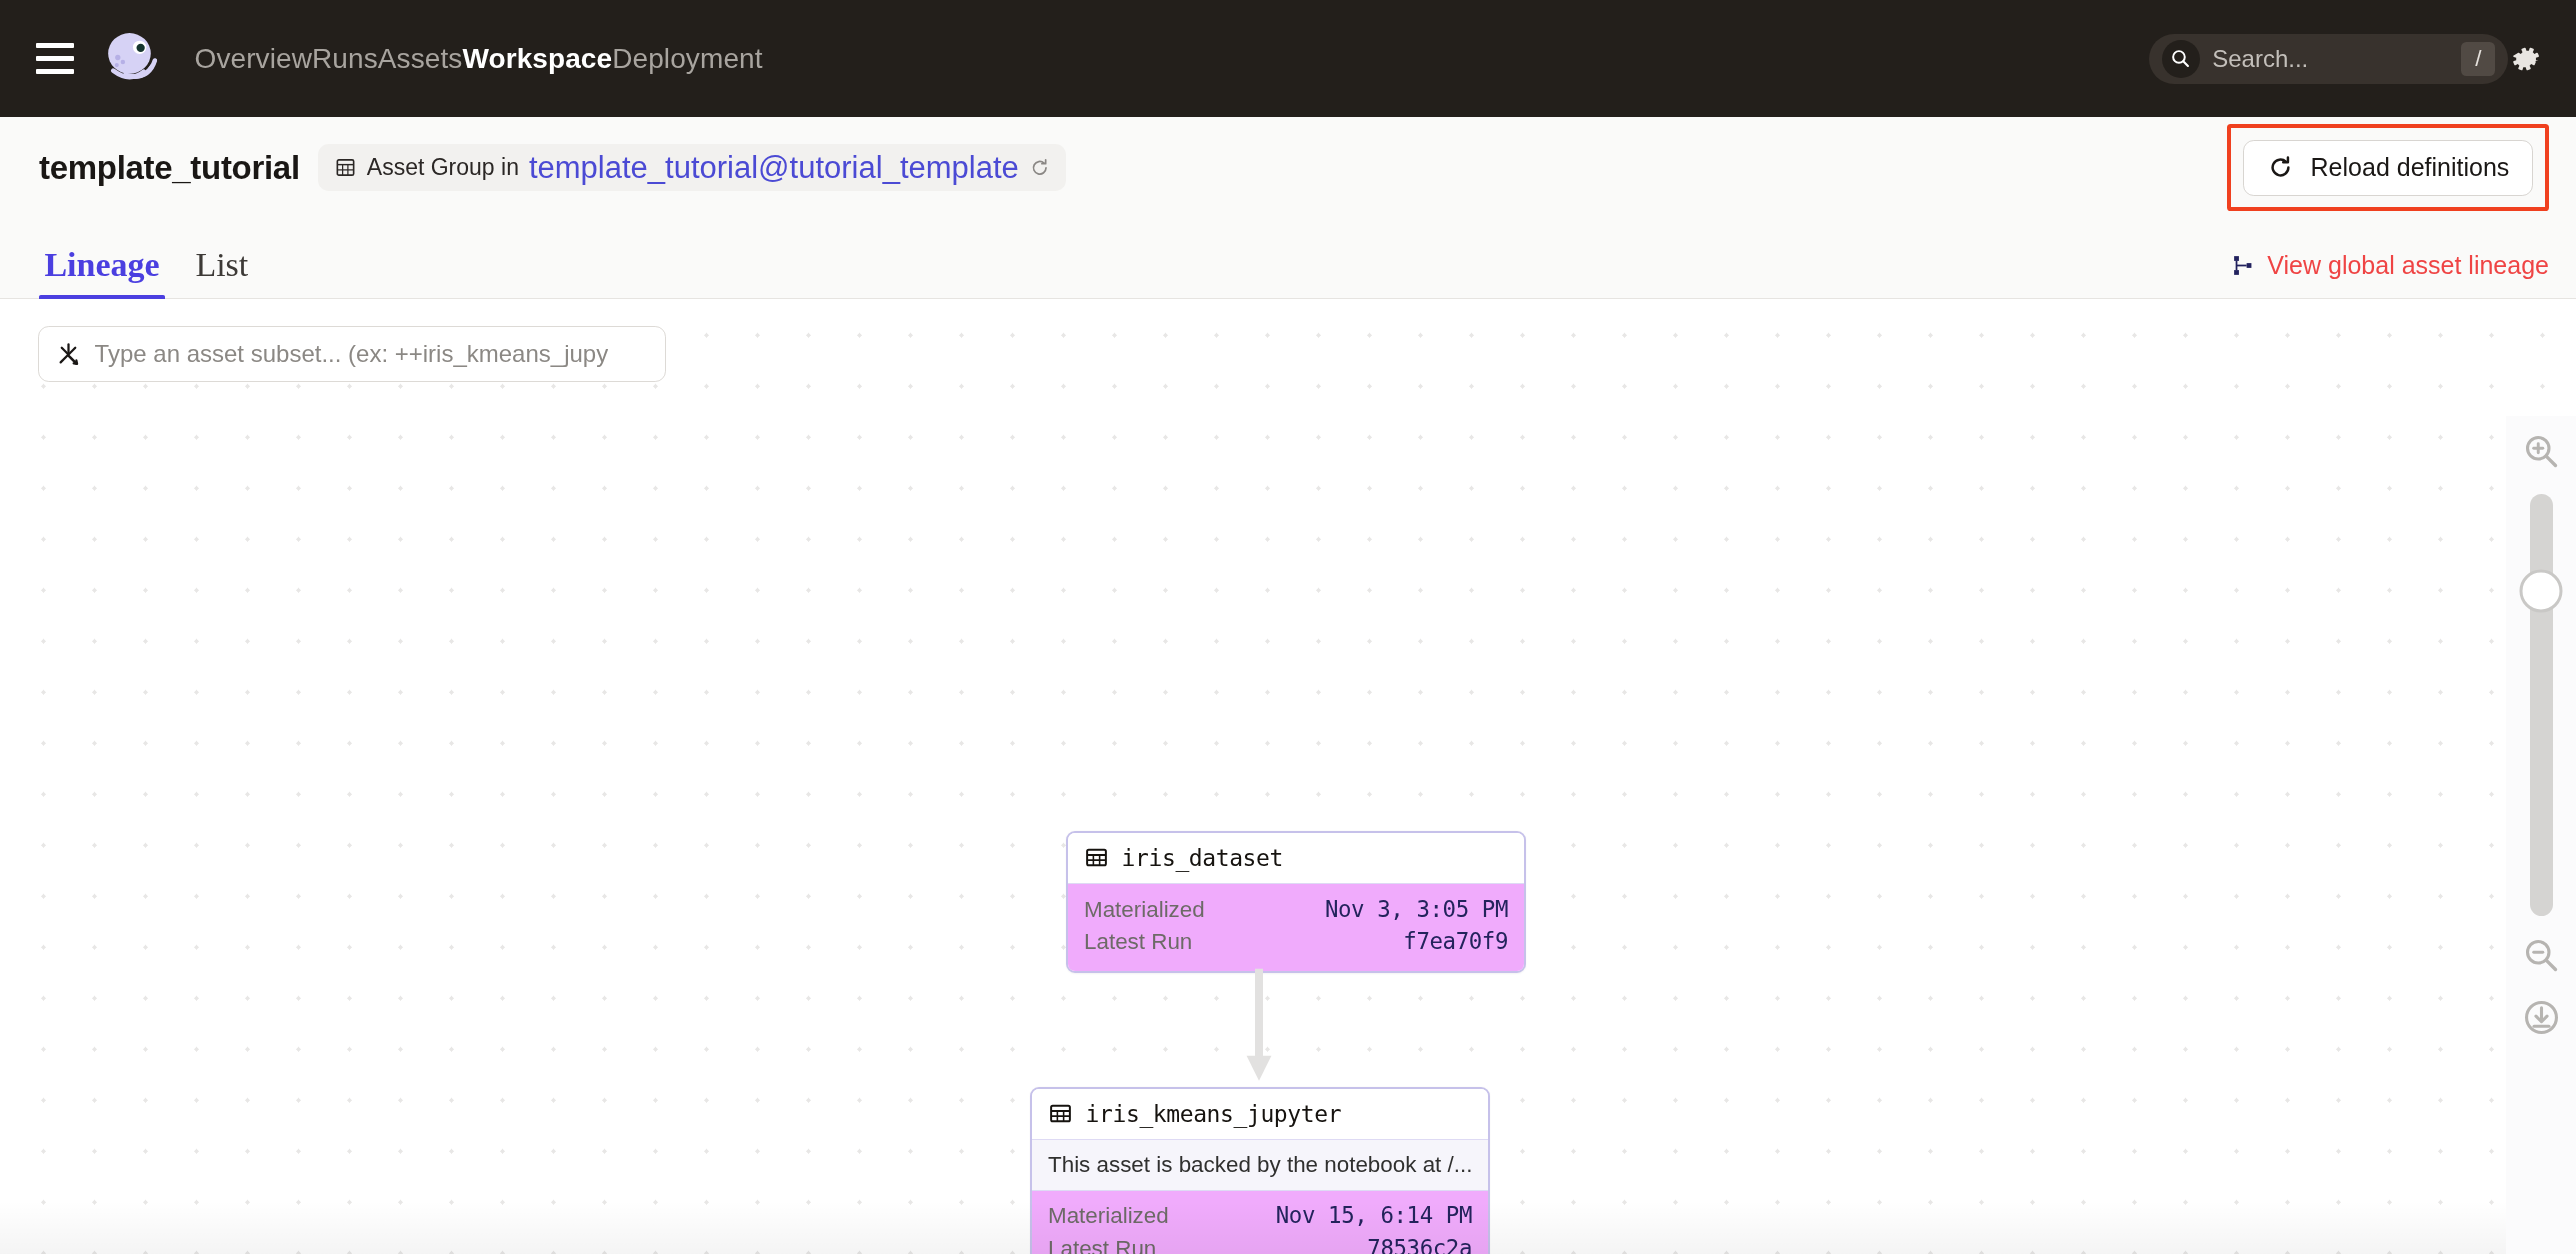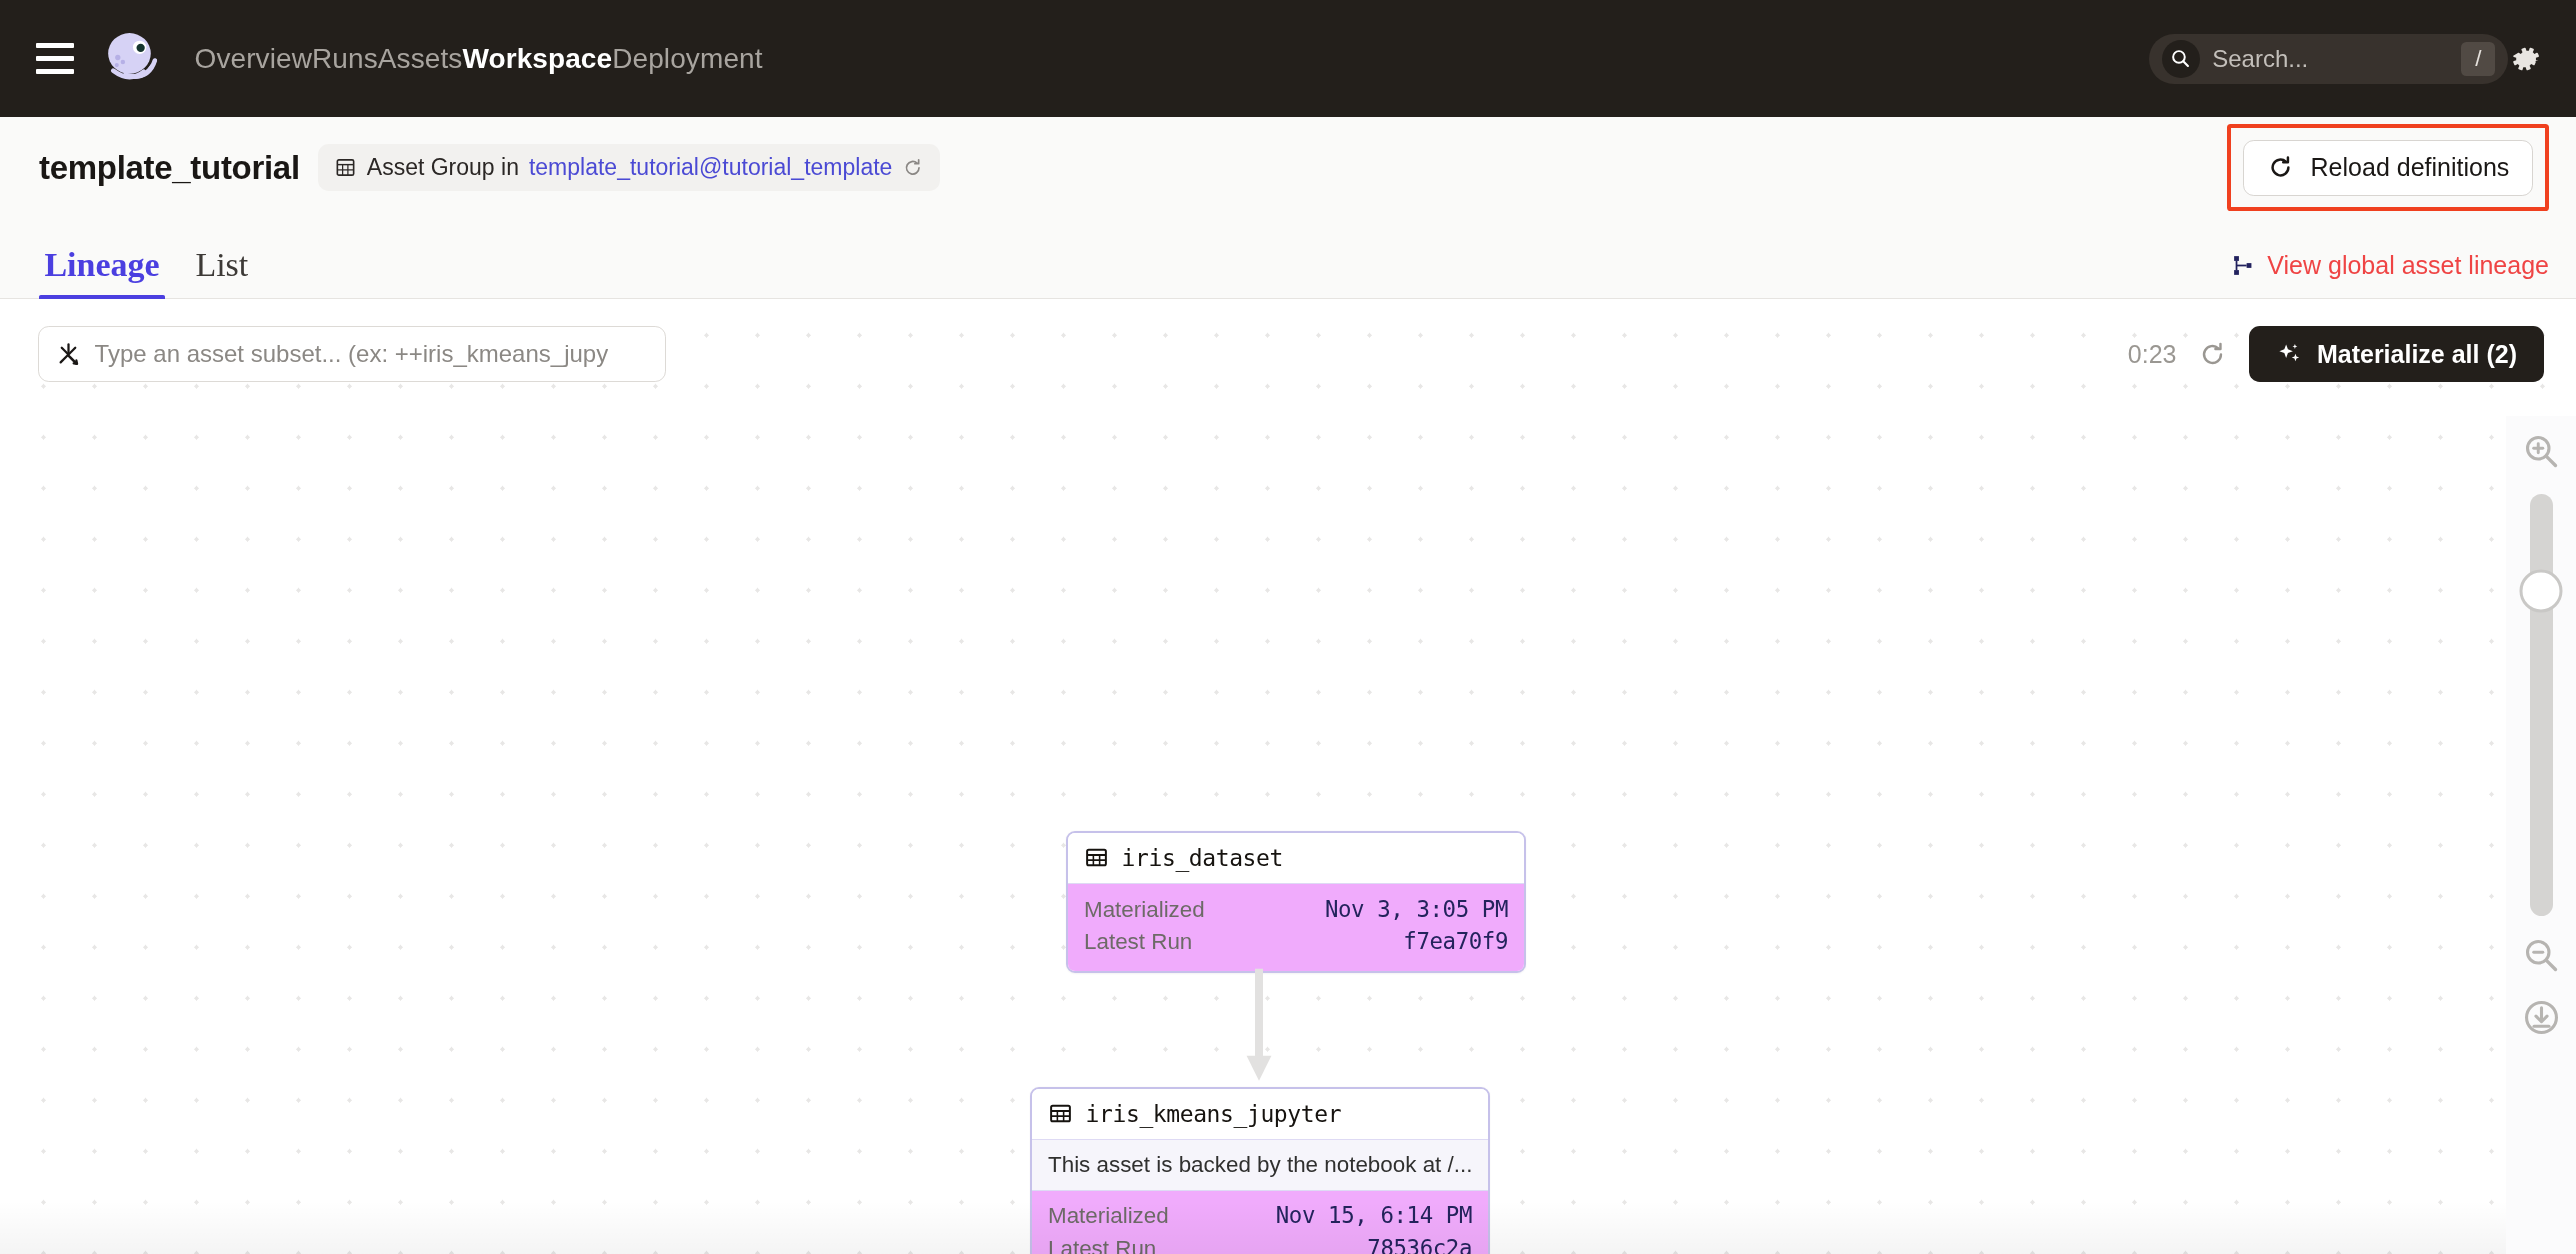--- a/index.html
+++ b/index.html
@@ -67,21 +67,21 @@
     display: flex; align-items: center; padding: 0 27px 0 39px;
     position: relative;
   }
   .page-title { font-size: 33px; font-weight: 700; color: #1a1715; letter-spacing: -0.3px; }
   .grouppill {
     margin-left: 18px; height: 47px; border-radius: 10.8px;
     background: #f2f1ef; display: flex; align-items: center;
     padding: 0 16px; gap: 10px; cursor: pointer;
   }
   .grouppill .lbl { font-size: 23px; color: #2b2725; white-space: nowrap; }
-  .grouppill .lnk { font-size: 23px; color: #4b4ad4; white-space: nowrap; }
+  .grouppill .lnk { font-size: 31px; color: #4b4ad4; white-space: nowrap; }
 
   .reload-wrap {
     margin-left: auto; position: relative;
     padding: 11.7px; border: 4.5px solid #f0401f; border-radius: 3.6px;
   }
   .reload-btn {
     height: 56px; border-radius: 10.8px; background: #ffffff;
     border: 1.8px solid #d8d5d1; display: flex; align-items: center;
     gap: 17px; padding: 0 23px; cursor: pointer; justify-content: center;
   }
@@ -320,35 +320,20 @@
       <path d="M12 3v7" stroke="#1a1715" stroke-width="2" stroke-linecap="round"></path>
       <path d="M6 6l5.5 5.5" stroke="#1a1715" stroke-width="2" stroke-linecap="round"></path>
       <path d="M18 6l-5.5 5.5" stroke="#1a1715" stroke-width="2" stroke-linecap="round"></path>
       <path d="M5 19l6.5-6.5" stroke="#1a1715" stroke-width="2" stroke-linecap="round"></path>
       <path d="M19 20l-7-7" stroke="#1a1715" stroke-width="2.2" stroke-linecap="round"></path>
       <path d="M16.6 19.8l3 .5-.6-3.1" stroke="#1a1715" stroke-width="2" fill="none" stroke-linecap="round" stroke-linejoin="round"></path>
     </svg>
     <div class="ph">Type an asset subset... (ex: ++iris_kmeans_jupy</div>
   </div>
 
-  <div class="topright-graph">
-    <span class="timer">0:23</span>
-    <svg class="refresh-ic" viewBox="0 0 24 24">
-      <path d="M19 12a7 7 0 1 1-2.2-5.1" stroke="#9a9792" stroke-width="2" fill="none" stroke-linecap="round"></path>
-      <path d="M18.6 3.2v4.2h-4.2" stroke="#9a9792" stroke-width="2" fill="none" stroke-linecap="round" stroke-linejoin="round"></path>
-    </svg>
-    <div class="materialize-btn">
-      <svg width="27" height="27" viewBox="0 0 24 24">
-        <path d="M9 3l1.6 4.4L15 9l-4.4 1.6L9 15l-1.6-4.4L3 9l4.4-1.6z" fill="#ffffff"></path>
-        <path d="M17.3 11.4l.9 2.4 2.4.9-2.4.9-.9 2.4-.9-2.4-2.4-.9 2.4-.9z" fill="#ffffff"></path>
-        <path d="M16.8 2.6l.6 1.6 1.6.6-1.6.6-.6 1.6-.6-1.6-1.6-.6 1.6-.6z" fill="#ffffff"></path>
-      </svg>
-      <span class="txt">Materialize all (2)</span>
-    </div>
-  </div>
 
   <div class="node" style="left:1066px; top:532px;">
     <div class="node-head">
       <svg width="25" height="25" viewBox="0 0 24 24">
         <rect x="3" y="4.5" width="18" height="15" rx="1.5" stroke="#16130f" stroke-width="1.9" fill="none"></rect>
         <line x1="3" y1="9.6" x2="21" y2="9.6" stroke="#16130f" stroke-width="1.7"></line>
         <line x1="3" y1="14.5" x2="21" y2="14.5" stroke="#16130f" stroke-width="1.5"></line>
         <line x1="9" y1="9.6" x2="9" y2="19.5" stroke="#16130f" stroke-width="1.5"></line>
         <line x1="15" y1="9.6" x2="15" y2="19.5" stroke="#16130f" stroke-width="1.5"></line>
       </svg>

